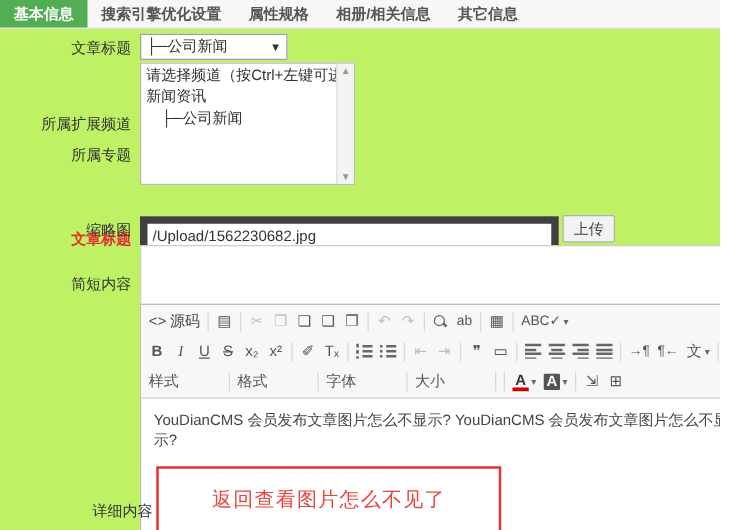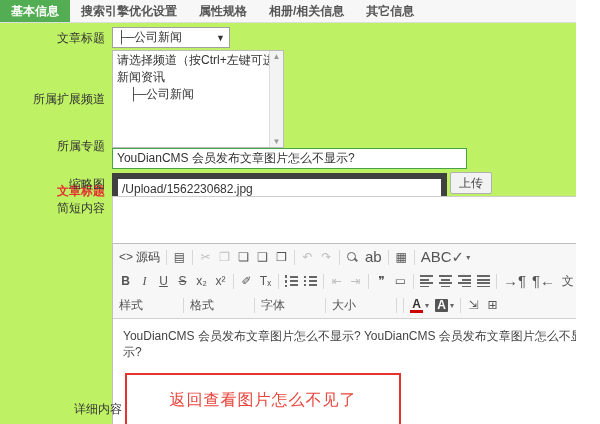--- a/index.html
+++ b/index.html
@@ -39,21 +39,21 @@
   .editor{position:absolute;left:112px;top:243px;width:484px;height:200px;border:1px solid #bfbfbf;background:#fff;}
   .toolbar{background:#f7f7f7;border-bottom:1px solid #d1d1d1;padding:1px 3px;}
   .t-row{display:flex;align-items:center;height:24px;overflow:hidden;}
   .sep{width:1px;height:15px;background:#d8d8d8;margin:0 3px;flex:none;}
   .tbtn{display:flex;align-items:center;padding:2px 3px;border-radius:2px;color:#555;cursor:pointer;flex:none;}
   .tbtn.disabled{opacity:.35;}
   .tbtn .lbl{margin-left:3px;color:#444;}
   .tbtn .caret{font-size:8px;color:#666;margin-left:2px;}
   .ic{display:inline-flex;align-items:center;justify-content:center;min-width:13px;height:14px;
       font-size:12px;line-height:14px;color:#555;}
-  .ic.small{font-size:15px;letter-spacing:0;}
+  .ic.small{font-size:11px;letter-spacing:0;}
   .ic.b{font-weight:bold;} .ic.i{font-style:italic;font-family:"Liberation Serif","DejaVu Serif",serif;}
   .ic.u{text-decoration:underline;} .ic.s{text-decoration:line-through;}
   
   .ic-find{position:relative;width:13px;height:13px;}
   .ic-find::before{content:"";position:absolute;left:1px;top:1px;width:7px;height:7px;border:1.5px solid #666;border-radius:50%;}
   .ic-find::after{content:"";position:absolute;left:8px;top:8px;width:4px;height:1.5px;background:#666;transform:rotate(45deg);}
   .ic-ul,.ic-ol{width:13px;height:12px;background:
     linear-gradient(#666,#666) 5px 1px/8px 2px no-repeat,
     linear-gradient(#666,#666) 5px 5px/8px 2px no-repeat,
     linear-gradient(#666,#666) 5px 9px/8px 2px no-repeat,
@@ -113,30 +113,29 @@
         <div class="opt">请选择频道（按Ctrl+左键可进行多选）</div>
         <div class="opt">新闻资讯</div>
         <div class="opt">　├─公司新闻</div>
       </div>
     <div class="msbar">
       <div class="up">▲</div>
       <div class="dn">▼</div>
     </div>
   </div>
 
-  <div class="flabel" style="top:138px;text-align:right;">所属专题</div>
+  <div class="flabel" style="top:116px;text-align:right;">所属专题</div>
 
   <div class="flabel red" style="top:151px;">文章标题</div>
-  <input class="txt" id="title-input" value="YouDianCMS 会员发布文章图片怎么不显示?" style="">
 
   <div class="flabel" style="top:176px;">缩略图</div>
   <input class="txt" id="thumb-input" value="/Upload/1562230682.jpg" style="">
   <div class="btn">上传</div>
 
-  <div class="flabel" style="top:200px;">简短内容</div>
+  <div class="flabel" style="top:219px;">简短内容</div>
   <textarea class="short" style=""></textarea>
 
   <div class="editor">
     <div class="toolbar">
         <div class="t-row">
           <div class="tbtn">
             <span class="ic">&lt;&gt;</span>
             <span class="lbl">源码</span>
           </div>
           <div class="sep"></div>

